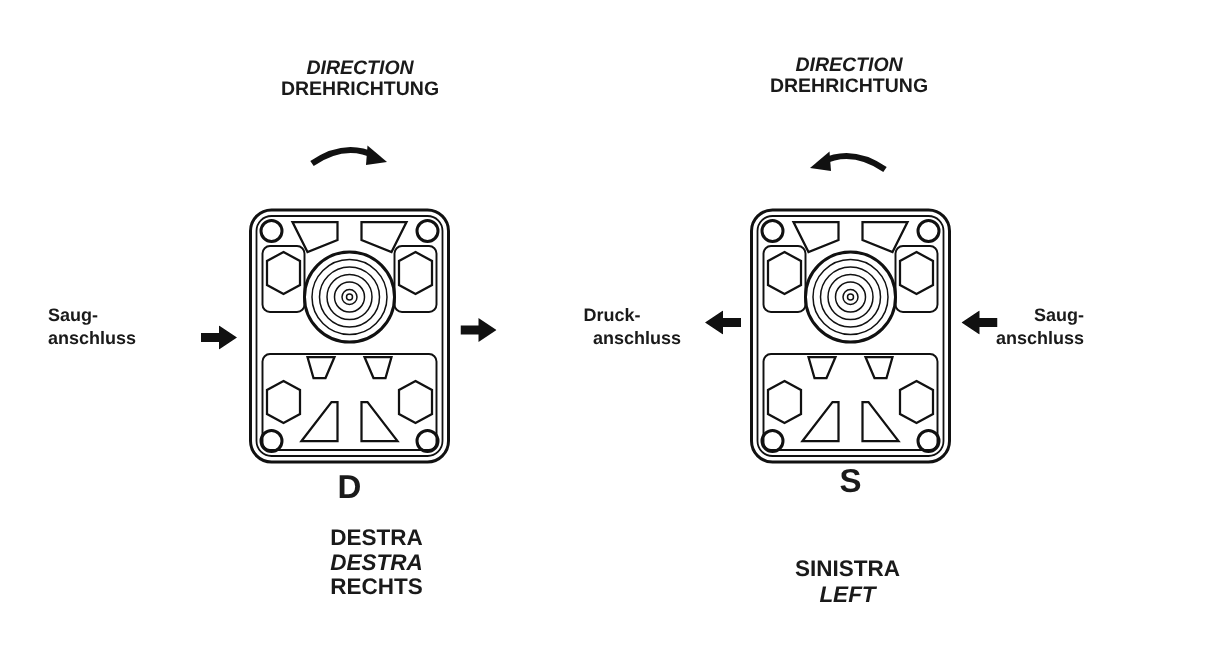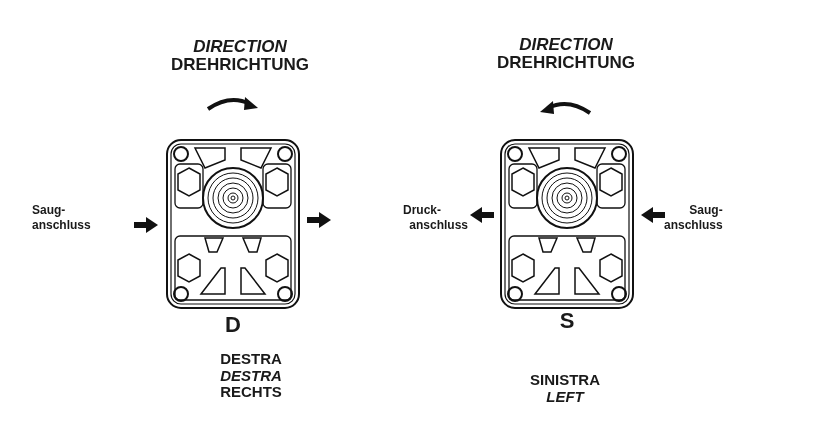--- a/index.html
+++ b/index.html
@@ -1,19 +1,19 @@
 <!DOCTYPE html>
 <html><head>
 <meta charset="utf-8">
 <style>
   html, body { margin:0; padding:0; background:#ffffff; }
   body { width:816px; height:431px; position:relative; overflow:hidden;
          font-family:"Liberation Sans", sans-serif; color:#1a1a1a; }
   .lbl { position:absolute; font-weight:bold; text-align:center; line-height:1.05; }
-  .dir-title { font-size:17px; }
+  .dir-title { font-size:13px; }
   .dir-title .it { font-style:italic; }
   .port { position:absolute; font-size:12px; font-weight:bold; line-height:1.25; }
   .letter { position:absolute; font-size:22px; font-weight:900; text-align:center; width:40px; }
   .rot { position:absolute; font-size:15px; font-weight:bold; text-align:center; line-height:1.1; }
   .rot .it { font-style:italic; }
   svg.pump { position:absolute; }
   svg.arrow { position:absolute; }
 </style>
 </head>
 <body>
@@ -105,21 +105,21 @@
   <div>anschluss</div>
 </div>
 <svg class="arrow" style="left:134px; top:217px;" width="24" height="16" viewBox="0 0 24 16">
   <polygon points="0,5 12,5 12,0 24,8 12,16 12,11 0,11" fill="#111"></polygon>
 </svg>
 
 <svg class="arrow" style="left:307px; top:212px;" width="24" height="16" viewBox="0 0 24 16">
   <polygon points="0,5 12,5 12,0 24,8 12,16 12,11 0,11" fill="#111"></polygon>
 </svg>
 
-<div class="port" style="left:376px; top:203px; text-align:right; width:92px;">
+<div class="port" style="left:362px; top:203px; text-align:right; width:92px;">
   <div style="text-align:center;">Druck-</div>
   <div>anschluss</div>
 </div>
 
 <svg class="arrow" style="left:470px; top:207px;" width="24" height="16" viewBox="0 0 24 16">
   <polygon points="24,5 12,5 12,0 0,8 12,16 12,11 24,11" fill="#111"></polygon>
 </svg>
 
 <svg class="arrow" style="left:641px; top:207px;" width="24" height="16" viewBox="0 0 24 16">
   <polygon points="24,5 12,5 12,0 0,8 12,16 12,11 24,11" fill="#111"></polygon>

